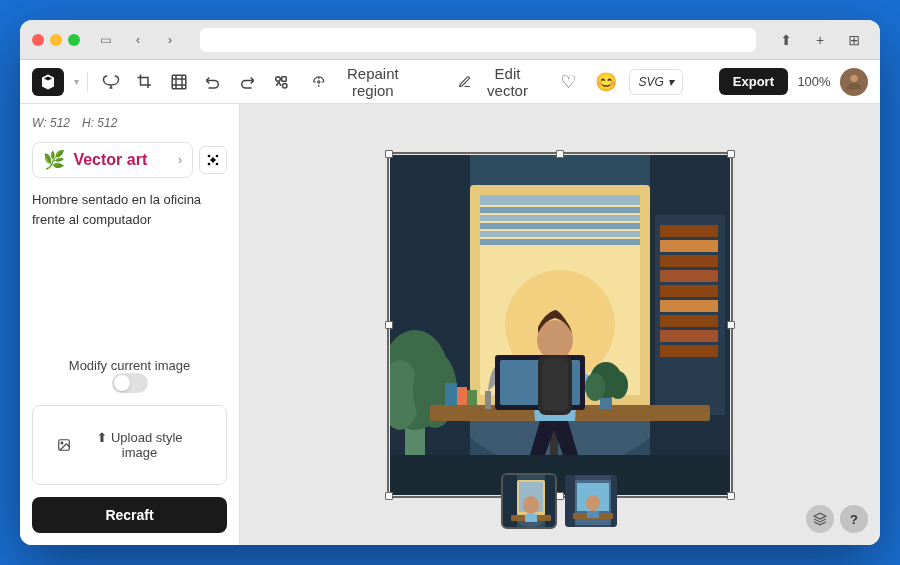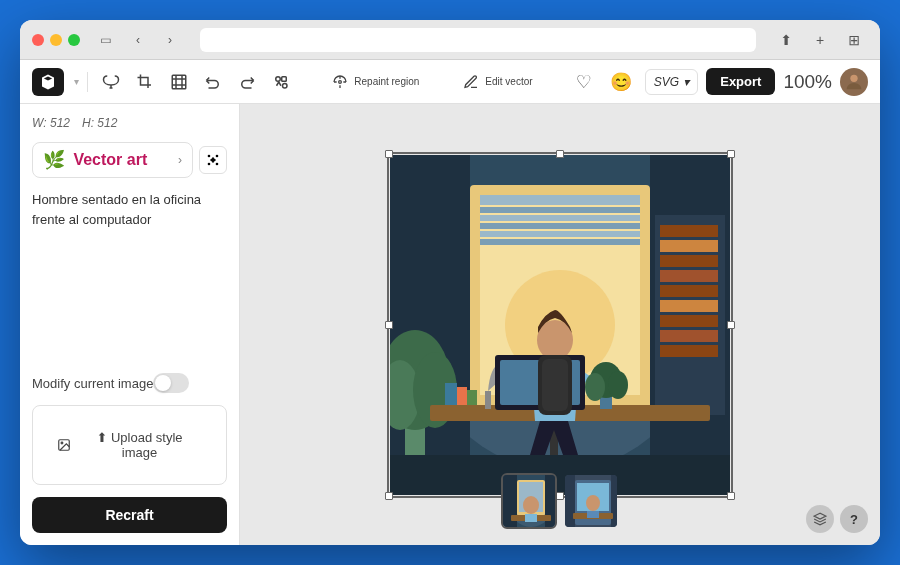--- a/index.html
+++ b/index.html
@@ -145,21 +145,21 @@
     }
     .toolbar-center-btn {
       display: flex;
       align-items: center;
       gap: 6px;
       padding: 6px 12px;
       border-radius: 6px;
       background: transparent;
       border: none;
       cursor: pointer;
-      font-size: 10px;
+      font-size: 15px;
       color: #444;
     }
     .toolbar-right {
       display: flex;
       align-items: center;
       gap: 8px;
     }
     .toolbar-icon-btn {
       width: 30px;
       height: 30px;
@@ -188,23 +188,24 @@
     }
     .export-btn {
       padding: 6px 14px;
       background: #1a1a1a;
       color: white;
       border: none;
       border-radius: 6px;
       font-size: 13px;
       font-weight: 600;
       cursor: pointer;
+      margin-left: 28px;
     }
     .zoom-level {
-      font-size: 19px;
+      font-size: 13px;
       color: #444;
       min-width: 36px;
       text-align: center;
     }
     .avatar {
       width: 28px;
       height: 28px;
       border-radius: 50%;
       background: #8b6a4f;
       overflow: hidden;
@@ -275,22 +276,24 @@
     }
     .prompt-text {
       font-size: 13px;
       color: #333;
       line-height: 1.5;
     }
     .spacer { flex: 1; }
     .modify-row {
       display: flex;
       align-items: center;
+      justify-content: space-between;
       font-size: 13px;
       color: #444;
+      flex-direction: column;
     }
     .toggle {
       width: 36px;
       height: 20px;
       background: #e0e0e0;
       border-radius: 10px;
       position: relative;
       cursor: pointer;
     }
     .toggle-knob {

